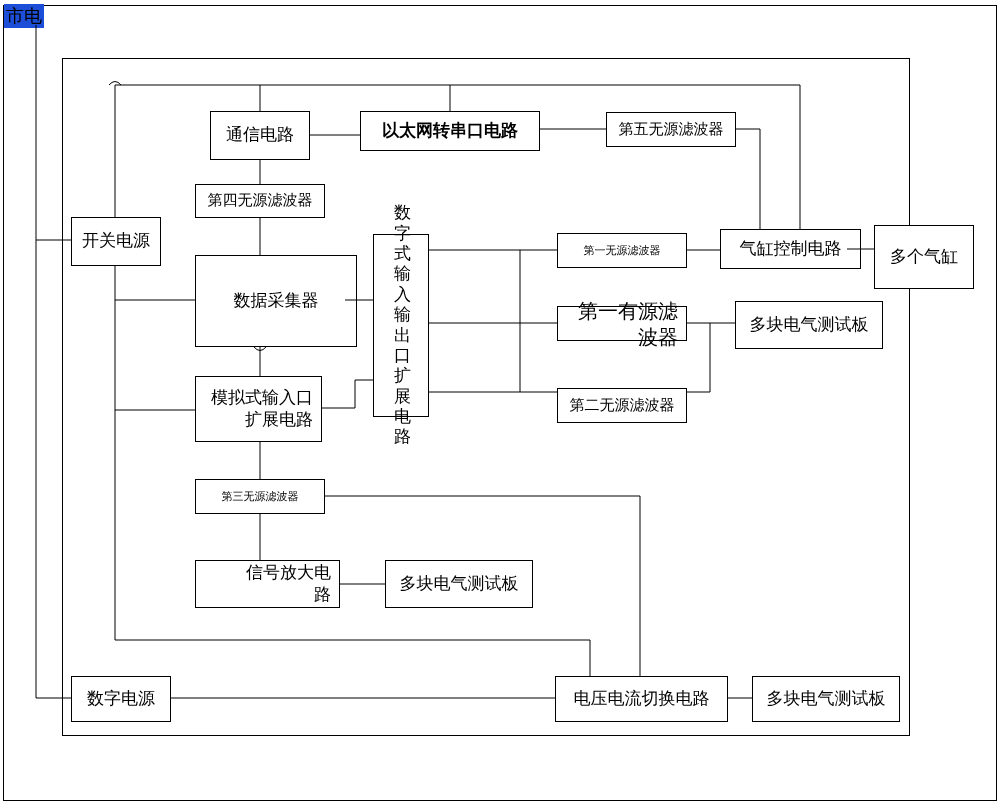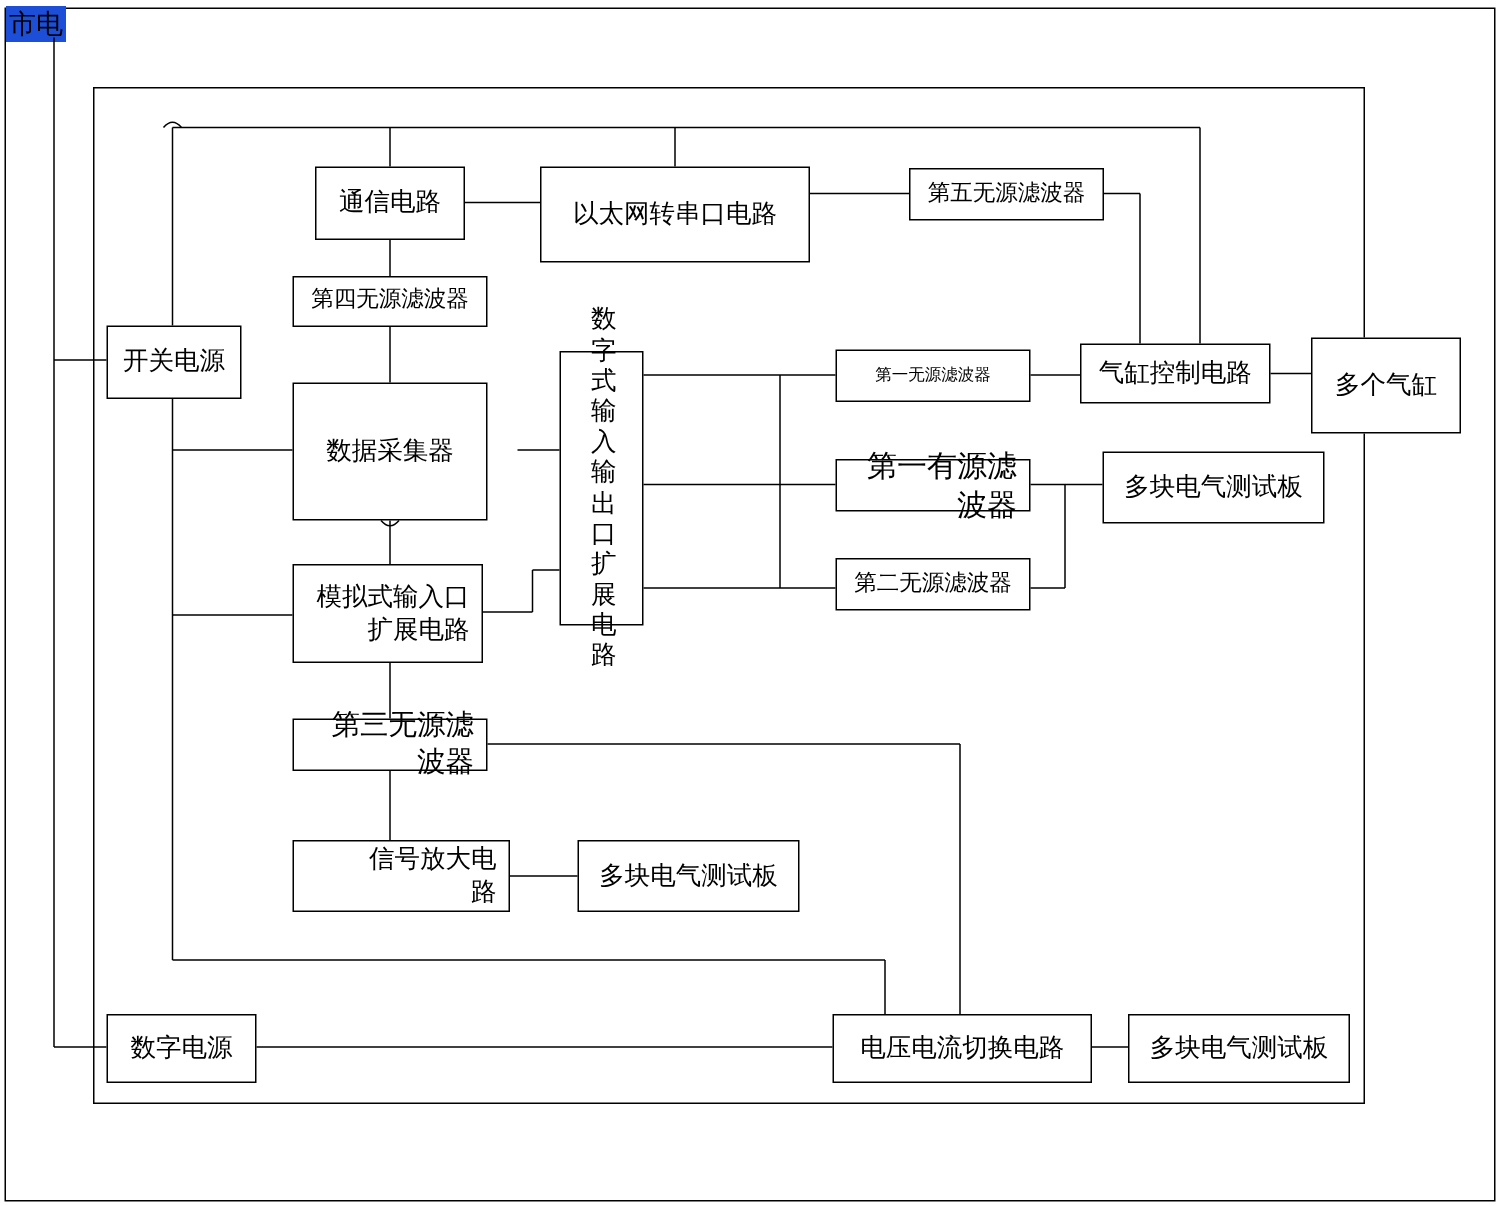--- a/index.html
+++ b/index.html
@@ -77,70 +77,70 @@
 <div class="inner-frame"></div>
 
 <div class="box" style="left:71px; top:217px; width:90px; height:49px;">
   <span>开关电源</span>
 </div>
 
 <div class="box" style="left:210px; top:111px; width:100px; height:49px;">
   <span>通信电路</span>
 </div>
 
-<div class="box" style="left:360px; top:111px; width:180px; height:64px;">
+<div class="box" style="left:360px; top:111px; width:180px; height:40px;font-weight:bold;">
   <span>以太网转串口电路</span>
 </div>
 
 <div class="box" style="left:606px; top:112px; width:130px; height:35px;">
   <span style="font-size:15px;">第五无源滤波器</span>
 </div>
 
 <div class="box" style="left:195px; top:184px; width:130px; height:34px;">
   <span style="font-size:15px;">第四无源滤波器</span>
 </div>
 
-<div class="box" style="left:195px; top:255px; width:130px; height:92px;">
+<div class="box" style="left:195px; top:255px; width:162px; height:92px;">
   <span>数据采集器</span>
 </div>
 
 <div class="box" style="left:373px; top:234px; width:56px; height:183px;">
   <span style="width:20px; line-height:1.2;">数字式输入输出口扩展电路</span>
 </div>
 
 <div class="box" style="left:557px; top:233px; width:130px; height:35px;">
   <span style="font-size:11px;">第一无源滤波器</span>
 </div>
 
-<div class="box" style="left:720px; top:229px; width:127px; height:40px;">
+<div class="box" style="left:720px; top:229px; width:141px; height:40px;">
   <span>气缸控制电路</span>
 </div>
 
 <div class="box" style="left:874px; top:225px; width:100px; height:64px;">
   <span>多个气缸</span>
 </div>
 
 <div class="box" style="left:557px; top:306px; width:130px; height:35px;">
   <span style="font-size:20px;">第一有源滤波器</span>
 </div>
 
-<div class="box" style="left:557px; top:372px; width:130px; height:35px;">
+<div class="box" style="left:557px; top:388px; width:130px; height:35px;">
   <span style="font-size:15px;">第二无源滤波器</span>
 </div>
 
 <div class="box" style="left:735px; top:301px; width:148px; height:48px;">
   <span>多块电气测试板</span>
 </div>
 
 <div class="box" style="left:195px; top:376px; width:127px; height:66px;">
   <span>模拟式输入口扩展电路</span>
 </div>
 
 <div class="box" style="left:195px; top:479px; width:130px; height:35px;">
-  <span style="font-size:19px;">第三无源滤波器</span>
+  <span style="font-size:11px;">第三无源滤波器</span>
 </div>
 
 <div class="box" style="left:195px; top:560px; width:145px; height:48px;padding-left:44px;">
   <span>信号放大电路</span>
 </div>
 
 <div class="box" style="left:385px; top:560px; width:148px; height:48px;">
   <span>多块电气测试板</span>
 </div>
 

